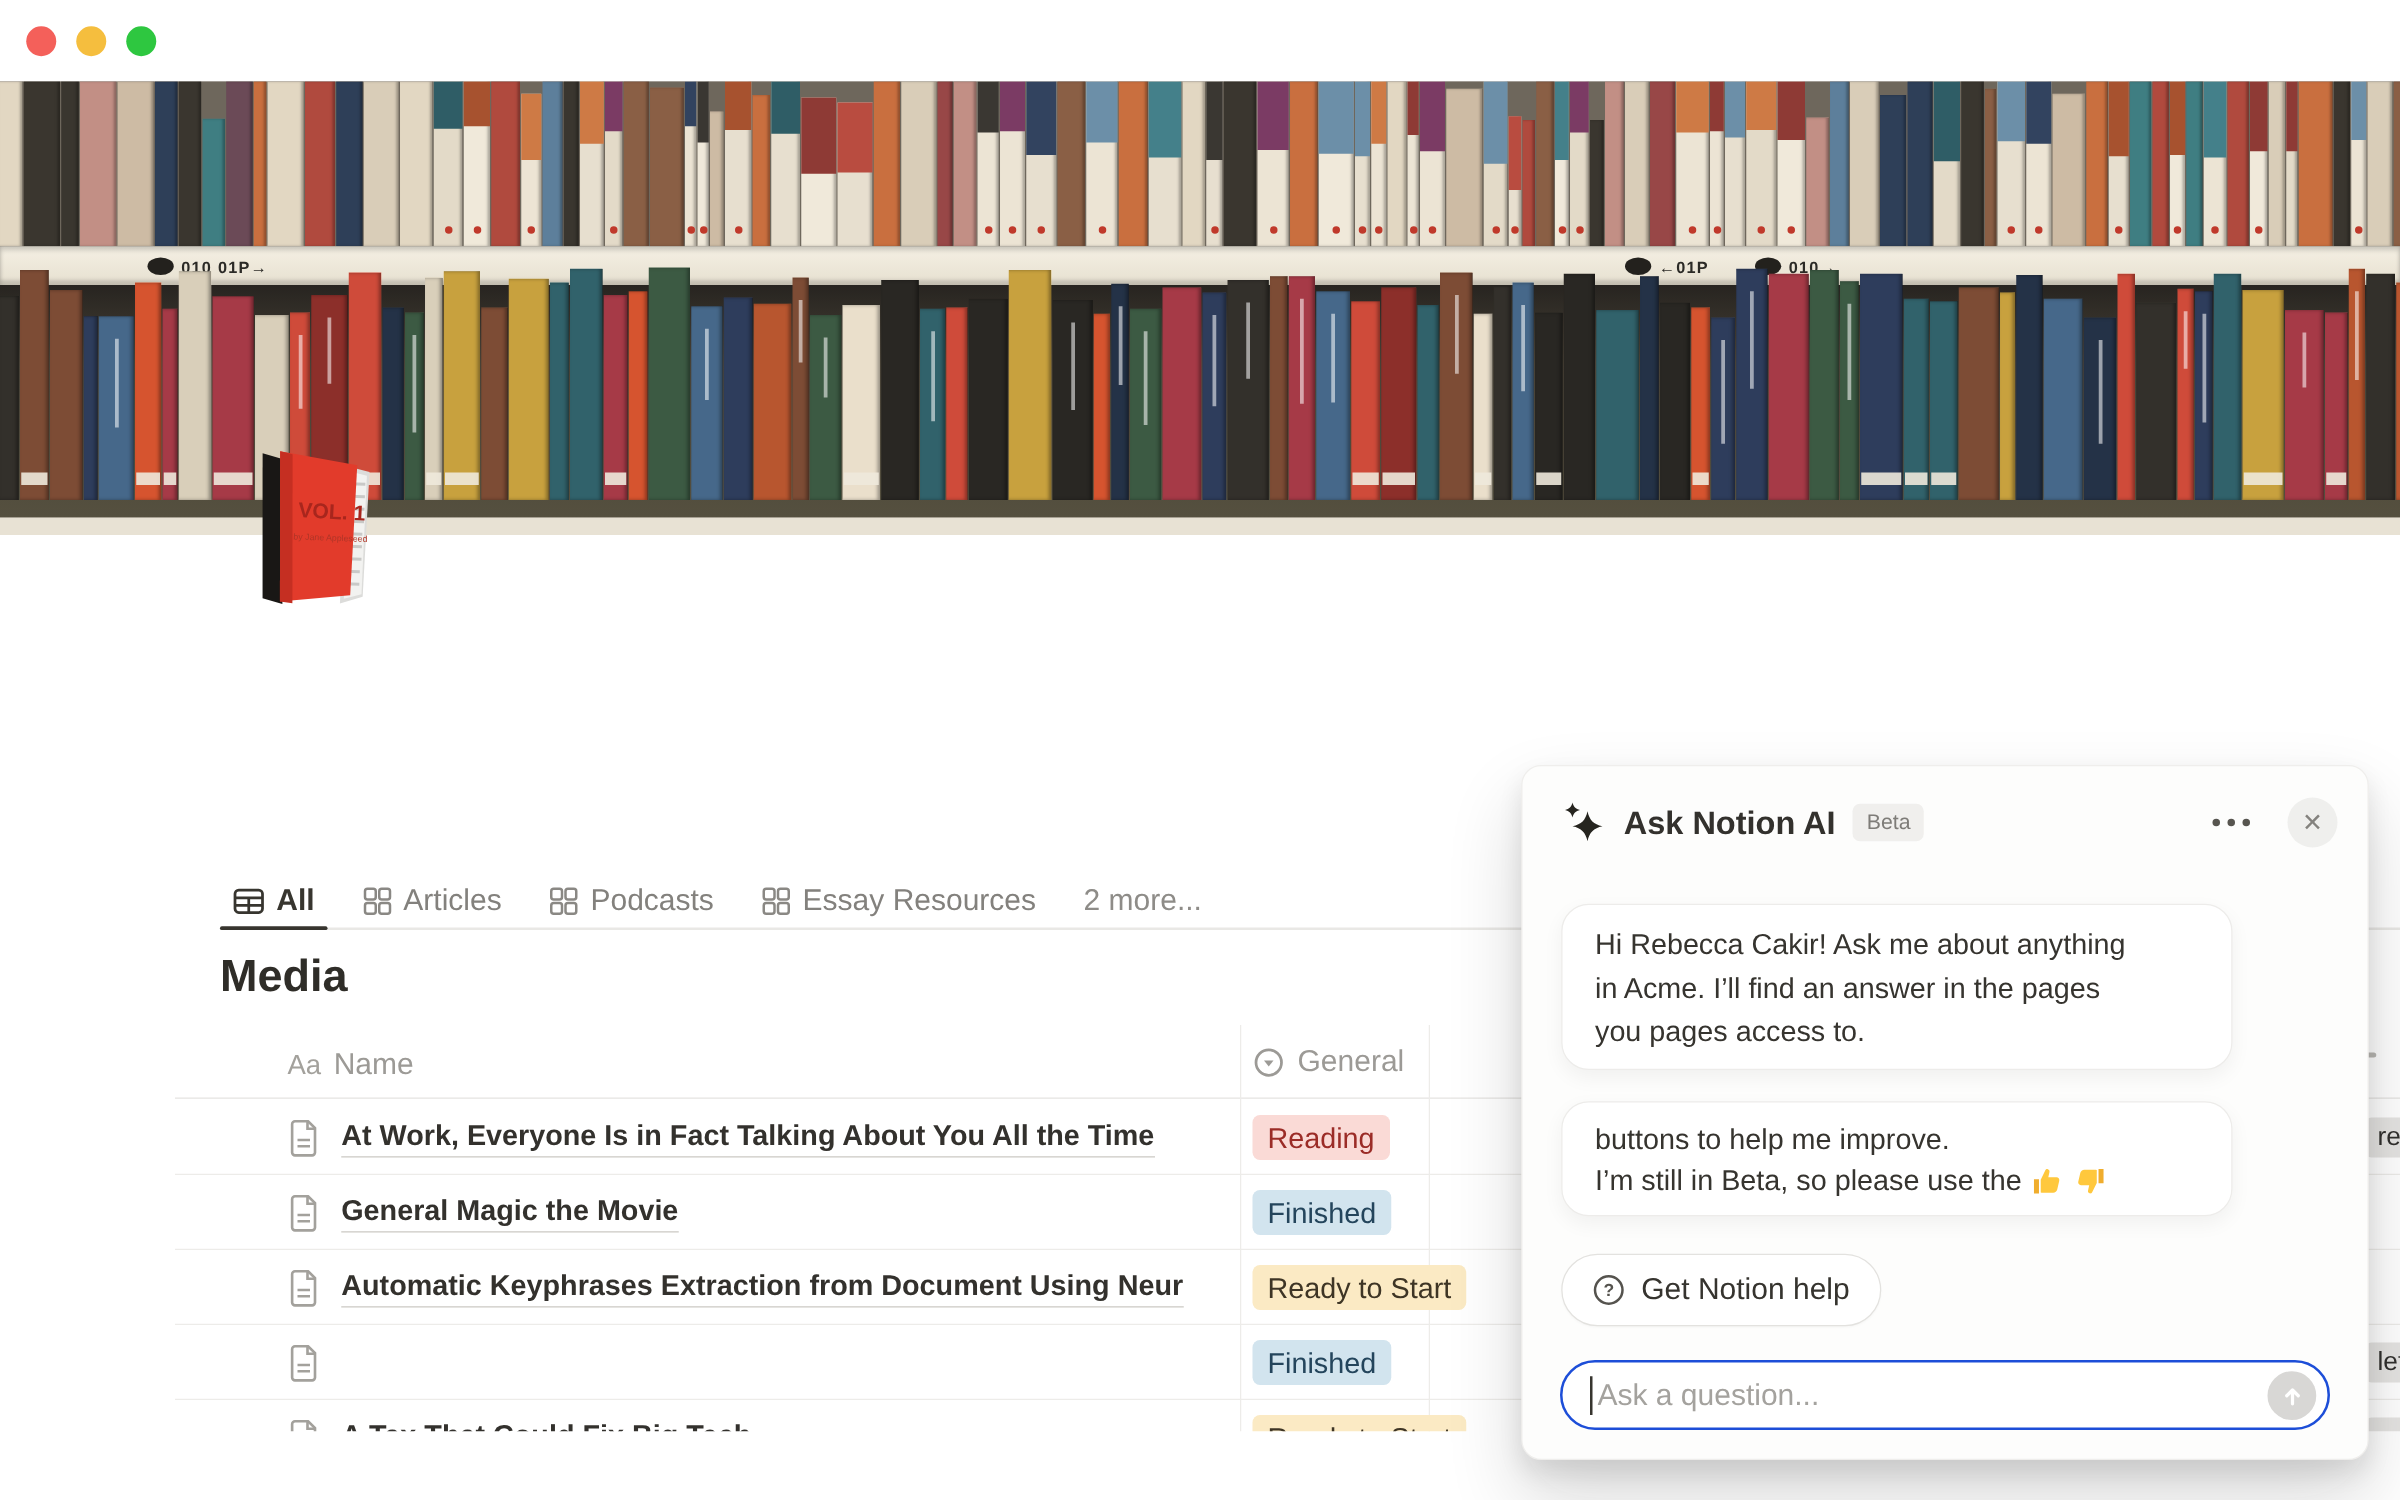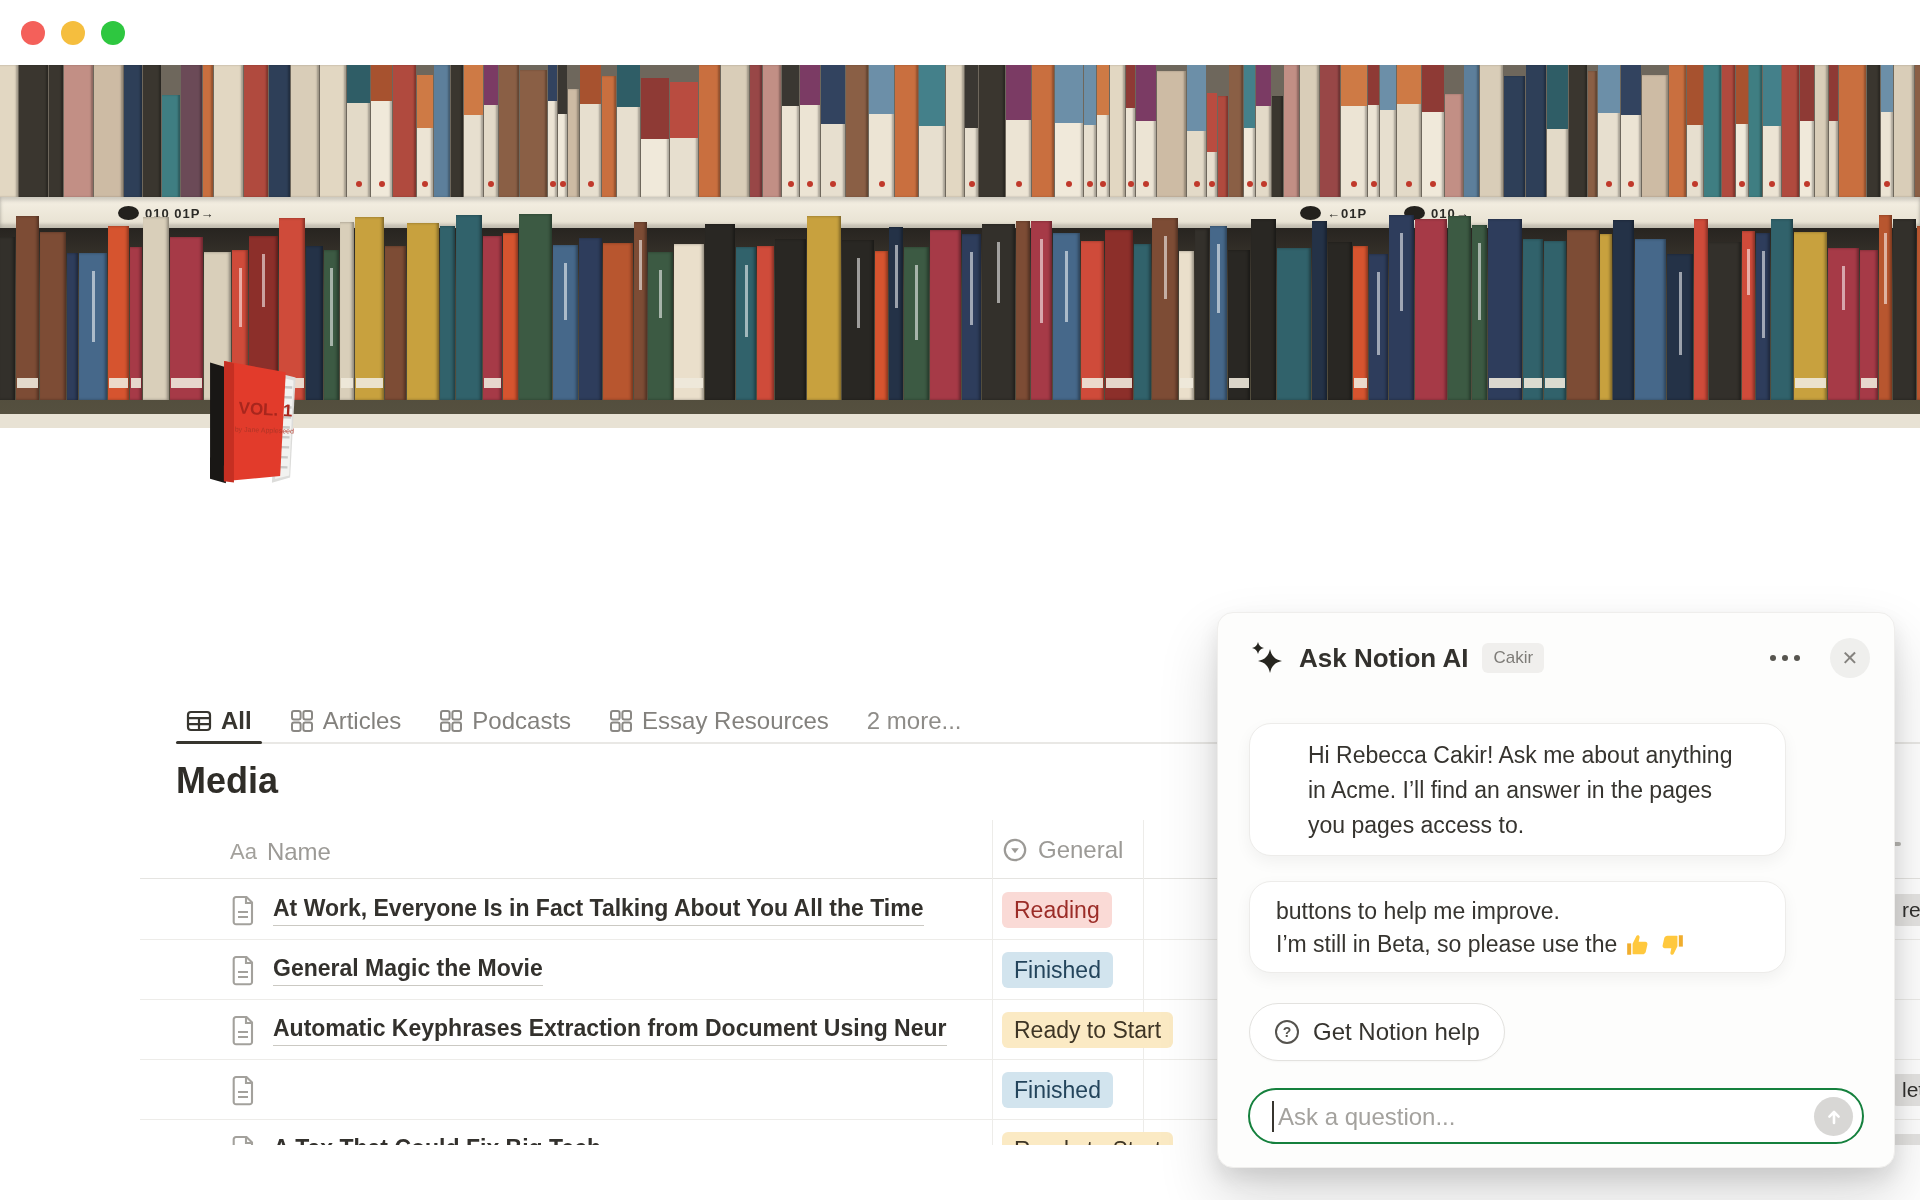--- a/index.html
+++ b/index.html
@@ -62,28 +62,28 @@
   .ai-title{font-size:26px;font-weight:bold;color:#33312d;margin-left:13px;}
   .beta{margin-left:14px;background:#f0efed;color:#7e7c78;font-size:17px;padding:5px 11px;border-radius:6px;}
   .ai-header .spacer{flex:1;}
   .dots{display:flex;gap:6px;margin-right:24px;cursor:pointer;padding:6px;}
   .dots i{width:6px;height:6px;border-radius:50%;background:#57554f;}
   .close-btn{width:40px;height:40px;border-radius:50%;background:#efefed;display:flex;align-items:center;
       justify-content:center;color:#84827e;font-size:20px;cursor:pointer;}
   .bubble{position:absolute;left:31px;width:537px;background:#ffffff;border:1px solid #edecea;border-radius:22px;
       box-shadow:0 6px 16px rgba(0,0,0,.05);color:#36342f;font-size:23px;}
   .bubble1{top:110px;height:133px;padding:14px 26px;box-sizing:border-box;}
-  .bubble1 div{line-height:35px;white-space:nowrap;margin-left:32px;}
+  .bubble1 div{line-height:35px;white-space:nowrap;}
   .bubble2{top:268px;height:92px;padding:13px 26px;box-sizing:border-box;}
   .bubble2 .l{line-height:33px;white-space:nowrap;display:flex;align-items:center;}
   .emoji{display:inline-flex;margin-left:8px;}
   .help-pill{position:absolute;left:31px;top:390px;height:56px;border:1.5px solid #e3e2df;border-radius:29px;
       display:inline-flex;align-items:center;gap:13px;padding:0 24px;cursor:pointer;background:#fff;
       font-size:24px;color:#36342f;box-shadow:0 1px 2px rgba(0,0,0,.03);}
-  .ask-input{position:absolute;left:30px;top:475px;width:616px;height:56px;border:2px solid #15803d;
+  .ask-input{position:absolute;left:30px;top:475px;width:616px;height:56px;border:2px solid #1d4ed8;
       border-radius:29px;background:#ffffff;box-sizing:border-box;}
   .ask-input input{position:absolute;left:26px;top:4px;width:500px;height:44px;border:none;outline:none;
       font-size:24px;color:#36342f;font-family:"Liberation Sans",sans-serif;background:transparent;}
   .ask-input input::placeholder{color:#a4a29e;}
   .caret{position:absolute;left:22px;top:11px;width:2px;height:31px;background:#37352f;}
   .send-btn{position:absolute;right:9px;top:7px;width:39px;height:39px;border-radius:50%;background:#d8d7d5;
       display:flex;align-items:center;justify-content:center;cursor:pointer;}
 </style>
 </head>
 <body>
@@ -638,21 +638,21 @@
 
   <div class="abs ai-panel">
     <div class="ai-header">
       <span style="display:flex">
         <svg width="38" height="38" viewBox="0 0 38 38">
           <path d="M22 10 C23.6 17.2 26.8 20.4 34 22 C26.8 23.6 23.6 26.8 22 34 C20.4 26.8 17.2 23.6 10 22 C17.2 20.4 20.4 17.2 22 10 Z" fill="#26251f"></path>
           <path d="M10 3 C10.8 6.4 12.6 8.2 16 9 C12.6 9.8 10.8 11.6 10 15 C9.2 11.6 7.4 9.8 4 9 C7.4 8.2 9.2 6.4 10 3 Z" fill="#26251f"></path>
         </svg>
       </span>
       <span class="ai-title">Ask Notion AI</span>
-      <span class="beta">Cakir</span>
+      <span class="beta">Beta</span>
       <span class="spacer"></span>
       <span class="dots">
           <i></i>
           <i></i>
           <i></i>
         </span>
       <span class="close-btn">✕</span>
     </div>
 
     <div class="bubble bubble1">

